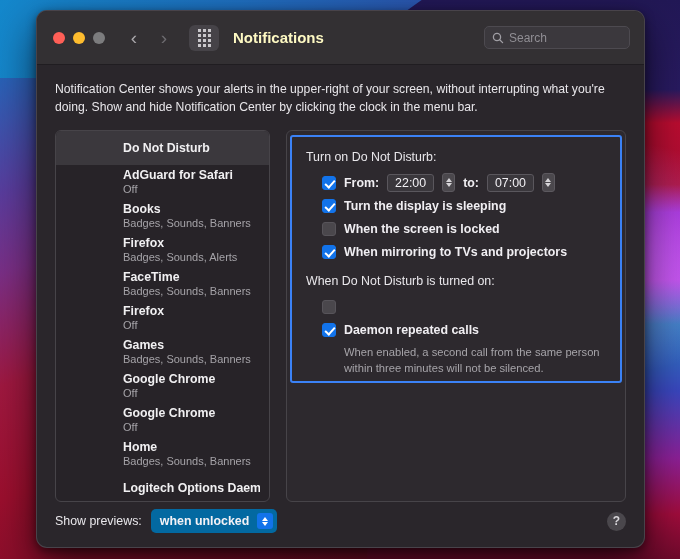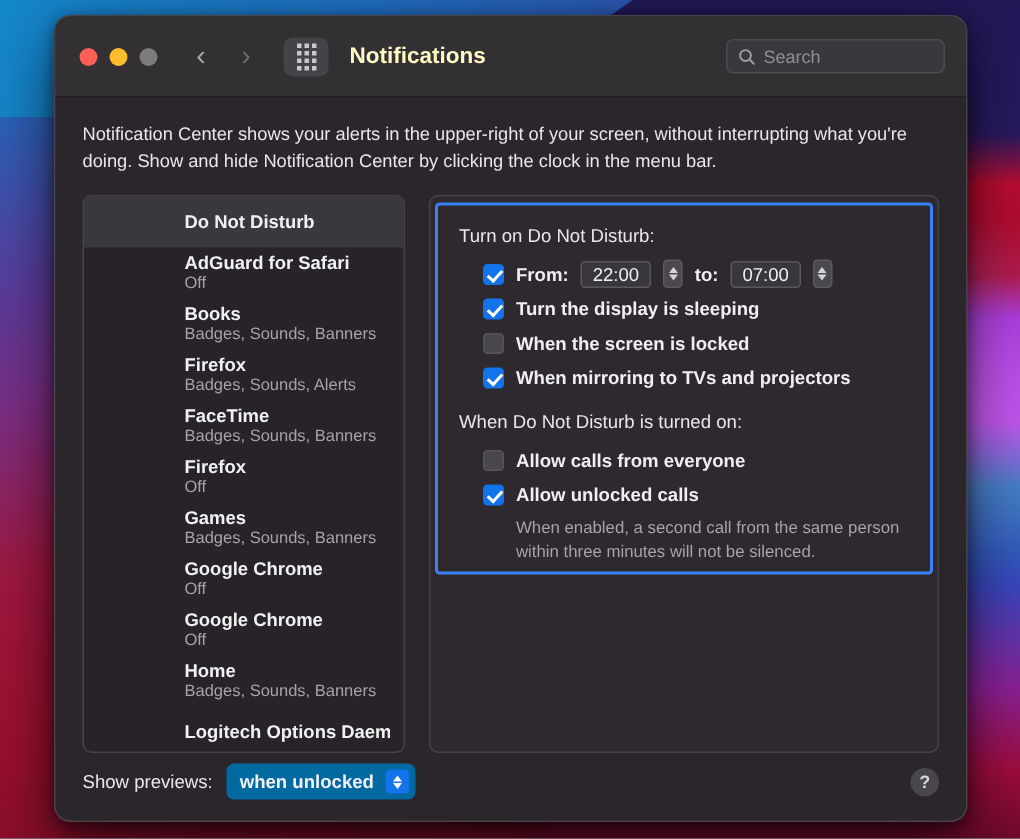--- a/index.html
+++ b/index.html
@@ -555,25 +555,24 @@
                   <span class="cbox on"></span>
                   <span class="chklabel">When mirroring to TVs and projectors</span>
                 </div>
               </div>
 
             <div class="grp-label second">When Do Not Disturb is turned on:</div>
 
             <div id="calls">
                 <div class="chkrow">
                   <span class="cbox off"></span>
-                  <span class="chklabel">Allow calls from everyone</span>
                 </div>
                 <div class="chkrow">
                   <span class="cbox on"></span>
-                  <span class="chklabel">Allow unlocked calls</span>
+                  <span class="chklabel">Daemon repeated calls</span>
                 </div>
               </div>
 
             <div class="helptext">When enabled, a second call from the same person within three minutes will not be silenced.</div>
           </div>
         </div>
       </div>
     </div>
 
     <div id="footer">

